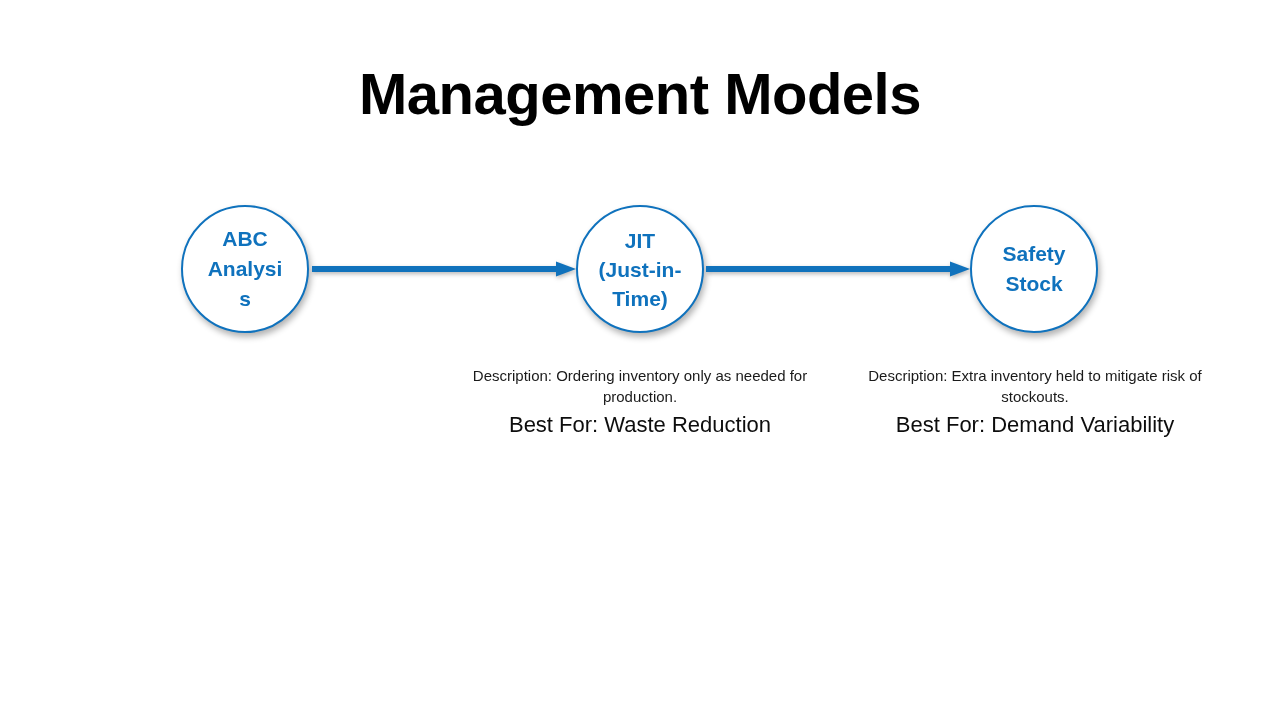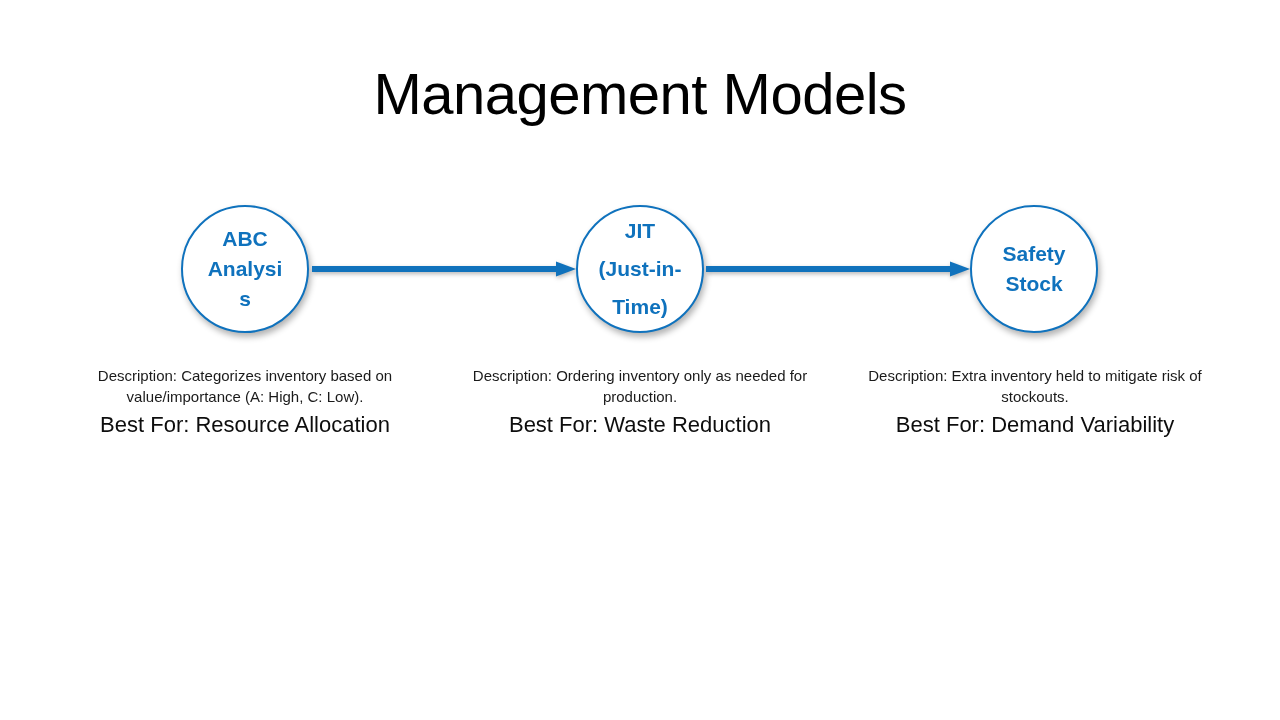--- a/index.html
+++ b/index.html
@@ -25,21 +25,21 @@
 
   
   .slide-title {
     position: absolute;
     left: 0;
     top: 62px;
     width: 1280px;
     text-align: center;
     font-family: "Liberation Sans", sans-serif;
     font-size: 58px;
-    font-weight: normal;
+    font-weight: bold;
     letter-spacing: -0.5px;
     color: #000000;
     line-height: 1.1;
     white-space: nowrap;
   }
 
   
   .flow-layer {
     position: absolute;
     left: 0;
@@ -77,21 +77,21 @@
   }
 
   
   #node-1 { left: 181px; top: 205px; }
   #node-2 { left: 576px; top: 205px; }
   #node-3 { left: 970px; top: 205px; }
 
   
   #node-2 .node-label {
     width: 86px;
-    line-height: 38px;
+    line-height: 29px;
     position: relative;
   }
 
   
   .arrow {
     position: absolute;
     height: 20px;
     top: 259px;
     filter: drop-shadow(1px 2px 2px rgba(0,0,0,0.28));
   }
@@ -155,24 +155,20 @@
         <rect x="0" y="7" width="248" height="6" fill="#1072bc"></rect>
         <polygon points="244,2.5 264,10 244,17.5" fill="#1072bc"></polygon>
       </svg>
     </div>
 
     <div class="node" id="node-3">
       <div class="node-label">Safety Stock</div>
     </div>
   </div>
 
-  <div class="desc-block" id="desc-1">
-    <p class="desc-text">Description: Categorizes inventory based on value/importance (A: High, C: Low).</p>
-    <p class="best-for">Best For: Resource Allocation</p>
-  </div>
 
   <div class="desc-block" id="desc-3">
     <p class="desc-text">Description: Extra inventory held to mitigate risk of stockouts.</p>
     <p class="best-for">Best For: Demand Variability</p>
   </div>
 
   <div class="desc-block" id="desc-2">
     <p class="desc-text">Description: Ordering inventory only as needed for production.</p>
     <p class="best-for">Best For: Waste Reduction</p>
   </div>

